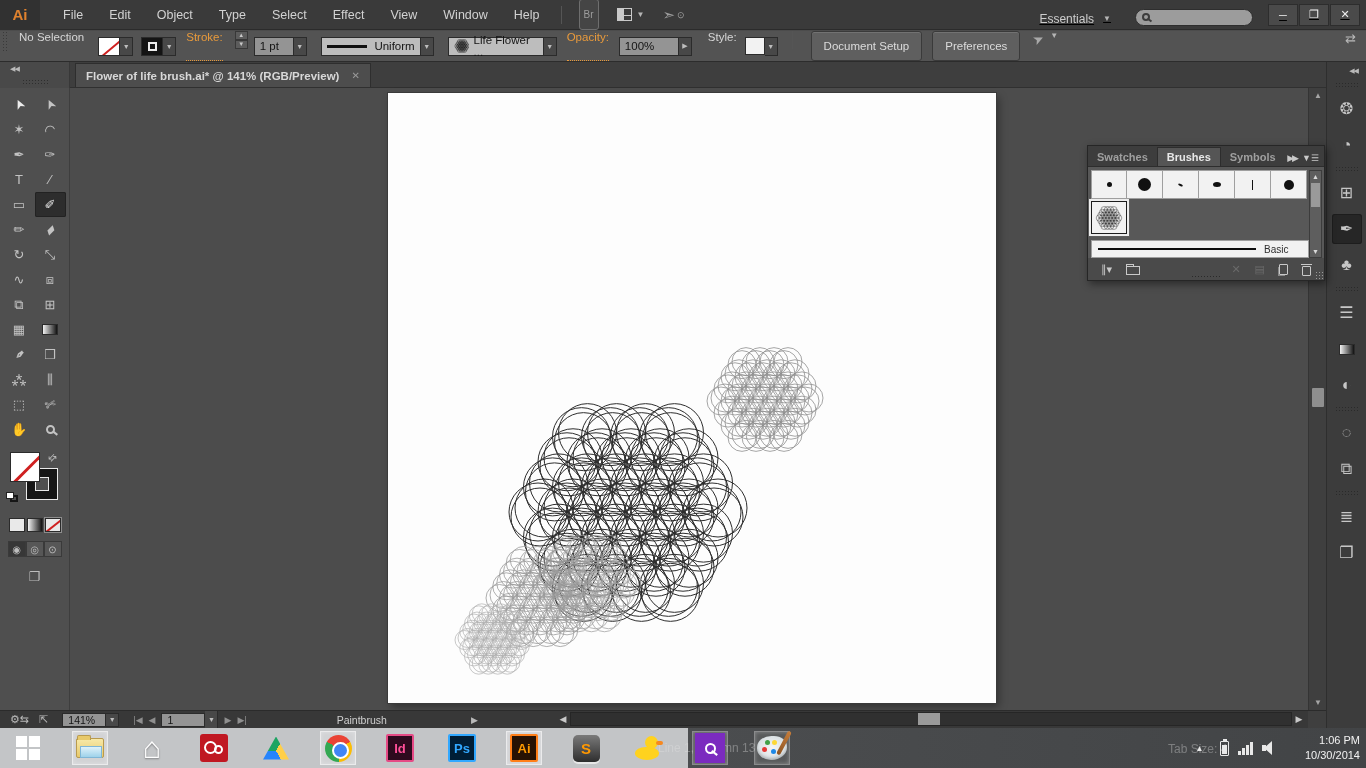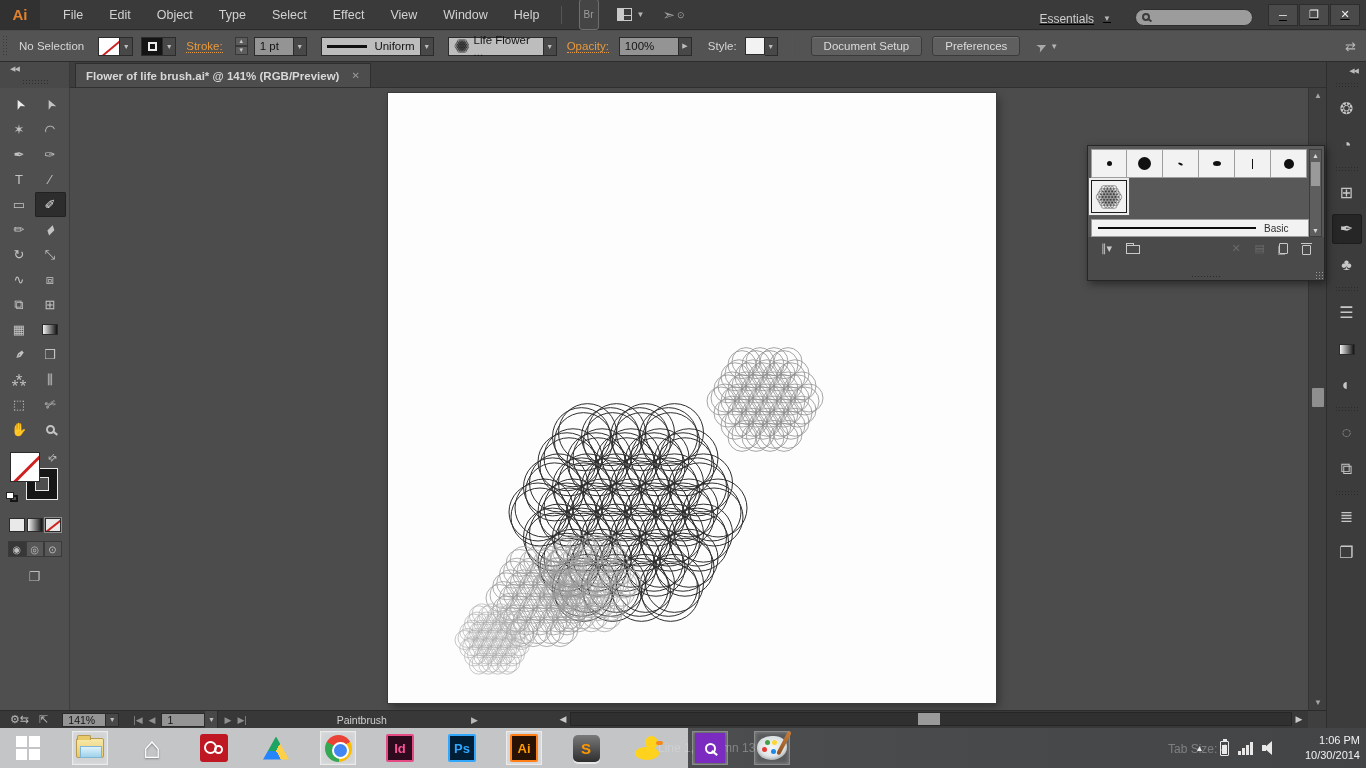--- a/index.html
+++ b/index.html
@@ -19,21 +19,21 @@
   .caret{color:#b5b5b5;font-size:8px;margin-left:3px;}
   #menubar-right{margin-left:auto;display:flex;align-items:flex-end;text-decoration:underline;}
   #workspace{color:#cdcdcd;font-size:12px;display:flex;align-items:center;gap:6px;padding:0 10px;}
   #searchbox{width:118px;height:17px;background:#9c9c9c;border-radius:9px;border:1px solid #2e2e2e;display:flex;align-items:center;padding:0 6px;margin:0 14px;}
   .mag{position:relative;width:8px;height:8px;border:2px solid #3c3c3c;border-radius:50%;}
   .mag:after{content:"";position:absolute;width:5px;height:2px;background:#3c3c3c;right:-4px;bottom:-2px;transform:rotate(38deg);}
   .win-btn{width:30px;height:22px;display:flex;align-items:center;justify-content:center;color:#efefef;font-size:11px;background:#4a4a4a;border:1px solid #2d2d2d;margin-left:1px;}
   #winbtns{margin-right:6px;display:flex;}
 
   
-  #controlbar{position:absolute;left:0;top:31px;width:1366px;height:31px;background:#535353;border-bottom:1px solid #2c2c2c;display:flex;align-items:center;font-size:11.5px;color:#d6d6d6;}
+  #controlbar{position:absolute;left:0;top:31px;width:1366px;height:31px;background:#535353;border-bottom:1px solid #2c2c2c;display:flex;font-size:11.5px;color:#d6d6d6;}
   .grip-v{width:7px;height:22px;margin:0 4px 0 2px;background-image:radial-gradient(#3a3a3a 36%,transparent 37%);background-size:3px 3px;}
   .cb-label{margin:0 6px;}
   .cb-orange{color:#e89a3c;border-bottom:1px dotted #e89a3c;margin:0 4px 0 10px;}
   .chipbtn{display:flex;align-items:center;margin-left:8px;}
   .chip-fill{width:22px;height:19px;background:#fff;border:1px solid #2b2b2b;position:relative;overflow:hidden;}
   .chip-fill:after{content:"";position:absolute;left:-4px;top:8px;width:36px;height:2px;background:#cf2020;transform:rotate(-40deg);}
   .chip-stroke{width:22px;height:19px;background:#141414;border:1px solid #2b2b2b;display:flex;align-items:center;justify-content:center;}
   .chip-stroke span{width:9px;height:9px;border:2px solid #ececec;}
   .dd{width:13px;height:19px;background:#484848;border:1px solid #2b2b2b;border-left:none;color:#bdbdbd;font-size:7px;display:flex;align-items:center;justify-content:center;}
   .stepper{display:flex;flex-direction:column;margin-left:8px;}
@@ -961,20 +961,31 @@
         <div class="dock-icon">
           <span class="dock-glyph">≣</span>
         </div>
         <div class="dock-icon">
           <span class="dock-glyph">❐</span>
         </div>
       </div>
   </div>
 
   <div id="brushpanel">
+    <div id="bp-head">
+      <span id="bp-tabs" style="display:flex;align-items:flex-end;">
+          <span class="bp-tab">Swatches</span>
+          <span class="bp-tab active">Brushes</span>
+          <span class="bp-tab">Symbols</span>
+        </span>
+      <span class="tools">
+        <span style="letter-spacing:-2px;">▶▶</span>
+        <span>▼☰</span>
+      </span>
+    </div>
     <div id="bp-body">
       <div id="bp-grid">
         <div class="bp-row1" id="bp-row1">
             <span class="bp-cell">
               <span class="bp-dot" style="width: 5px; height: 5px; border-radius: 50%;"></span>
             </span>
             <span class="bp-cell">
               <span class="bp-dot" style="width: 13px; height: 13px; border-radius: 50%;"></span>
             </span>
             <span class="bp-cell">

